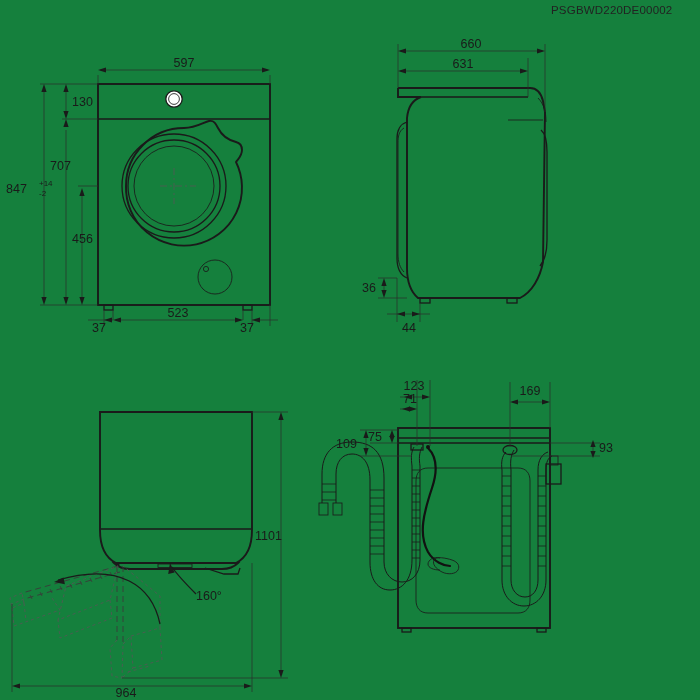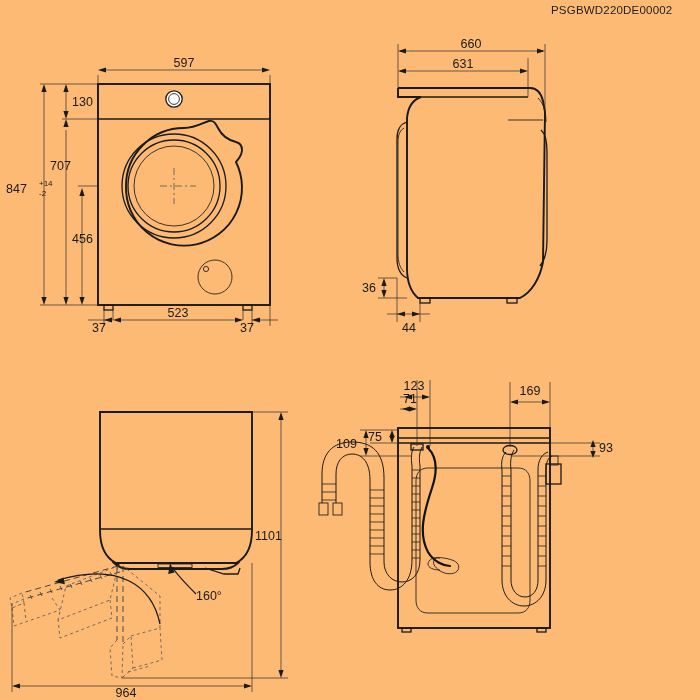--- a/index.html
+++ b/index.html
@@ -1,17 +1,17 @@
 <!DOCTYPE html>
 <html><head>
 <meta charset="utf-8">
 <style>
   html,body{margin:0;padding:0;background:#fff;}
   body{width:700px;height:700px;font-family:"Liberation Sans",sans-serif;color:#1a1a1a;}
-  #sheet{position:relative;width:700px;height:700px;overflow:hidden;background:#fdba74;}
+  #sheet{position:relative;width:700px;height:700px;overflow:hidden;background:#15803d;}
   #product-code{position:absolute;left:551px;top:4px;font-size:11.5px;letter-spacing:.2px;color:#222;white-space:nowrap;}
   svg{position:absolute;left:0;top:0;}
   text{font-family:"Liberation Sans",sans-serif;fill:#1a1a1a;}
   .dim{font-size:12.5px;}
   .dimsm{font-size:8px;}
   .ln{fill:none;stroke:#1a1a1a;}
   .thin{stroke-width:.85;}
   .thick{stroke-width:1.9;}
   .med{stroke-width:1.3;}
   .ext{stroke-width:.7;stroke:#2b2b2b;}

